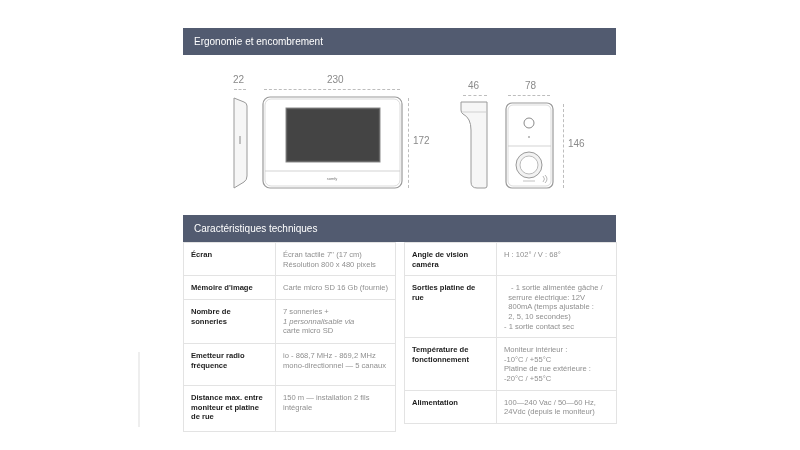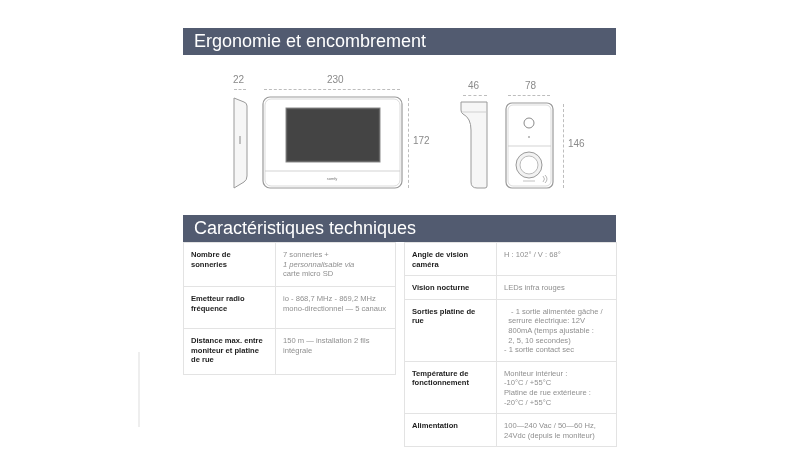--- a/index.html
+++ b/index.html
@@ -3,21 +3,21 @@
 <meta charset="utf-8">
 <style>
   html, body { margin:0; padding:0; }
   body {
     width:800px; height:450px; background:#ffffff; position:relative; overflow:hidden;
     font-family: "Liberation Sans", "DejaVu Sans", sans-serif;
   }
   .section-header {
     position:absolute; left:183px; width:433px; height:27px;
     background:#525b70; color:#ffffff;
-    font-size:18px; line-height:27px; padding-left:11px; box-sizing:border-box;
+    font-size:10px; line-height:27px; padding-left:11px; box-sizing:border-box;
   }
   #hdr1 { top:28px; }
   #hdr2 { top:215px; }
 
   .dim { position:absolute; font-size:10px; color:#8a8a8a; }
   .dim-line { position:absolute; border-top:1px dashed #bdbdbd; height:0; }
   .dim-vline { position:absolute; border-left:1px dashed #bdbdbd; width:0; }
 
   .drawing { position:absolute; }
 
@@ -92,20 +92,33 @@
 <div class="section-header" id="hdr2">
   <span>Caractéristiques techniques</span>
 </div>
 
 <table class="tbl" id="tbl-left">
   <colgroup>
       <col style="width:92px">
       <col style="width:120px">
     </colgroup>
   <tbody id="tbody-left">
+      <tr style="height: 33px;">
+        <td class="label">Écran</td>
+        <td class="value">
+          <div style="white-space: pre;">Écran tactile 7'' (17 cm)</div>
+          <div style="white-space: pre;">Résolution 800 x 480 pixels</div>
+        </td>
+      </tr>
+      <tr style="height: 24px;">
+        <td class="label">Mémoire d'image</td>
+        <td class="value">
+          <div style="white-space: pre;">Carte micro SD 16 Gb (fournie)</div>
+        </td>
+      </tr>
       <tr style="height: 44px;">
         <td class="label">Nombre de sonneries</td>
         <td class="value">
           <div style="white-space: pre;">7 sonneries +</div>
           <div style="white-space: pre; font-style: italic;">1 personnalisable via</div>
           <div style="white-space: pre;">carte micro SD</div>
         </td>
       </tr>
       <tr style="height: 42px;">
         <td class="label">Emetteur radio fréquence</td>
@@ -129,26 +142,20 @@
       <col style="width:92px">
       <col style="width:120px">
     </colgroup>
   <tbody id="tbody-right">
       <tr style="height: 20px; margin-left: 36px;">
         <td class="label">Angle de vision caméra</td>
         <td class="value">
           <div style="white-space: pre;">H : 102° / V : 68°</div>
         </td>
       </tr>
-      <tr style="height: 20px;">
-        <td class="label">Vision nocturne</td>
-        <td class="value">
-          <div style="white-space: pre;">LEDs infra rouges</div>
-        </td>
-      </tr>
       <tr style="height: 58px;">
         <td class="label">Sorties platine de rue</td>
         <td class="value">
           <div style="white-space: pre; margin-left: 7px;">- 1 sortie alimentée gâche /</div>
           <div style="white-space: pre;">  serrure électrique: 12V</div>
           <div style="white-space: pre;">  800mA (temps ajustable :</div>
           <div style="white-space: pre;">  2, 5, 10 secondes)</div>
           <div style="white-space: pre;">- 1 sortie contact sec</div>
         </td>
       </tr>

